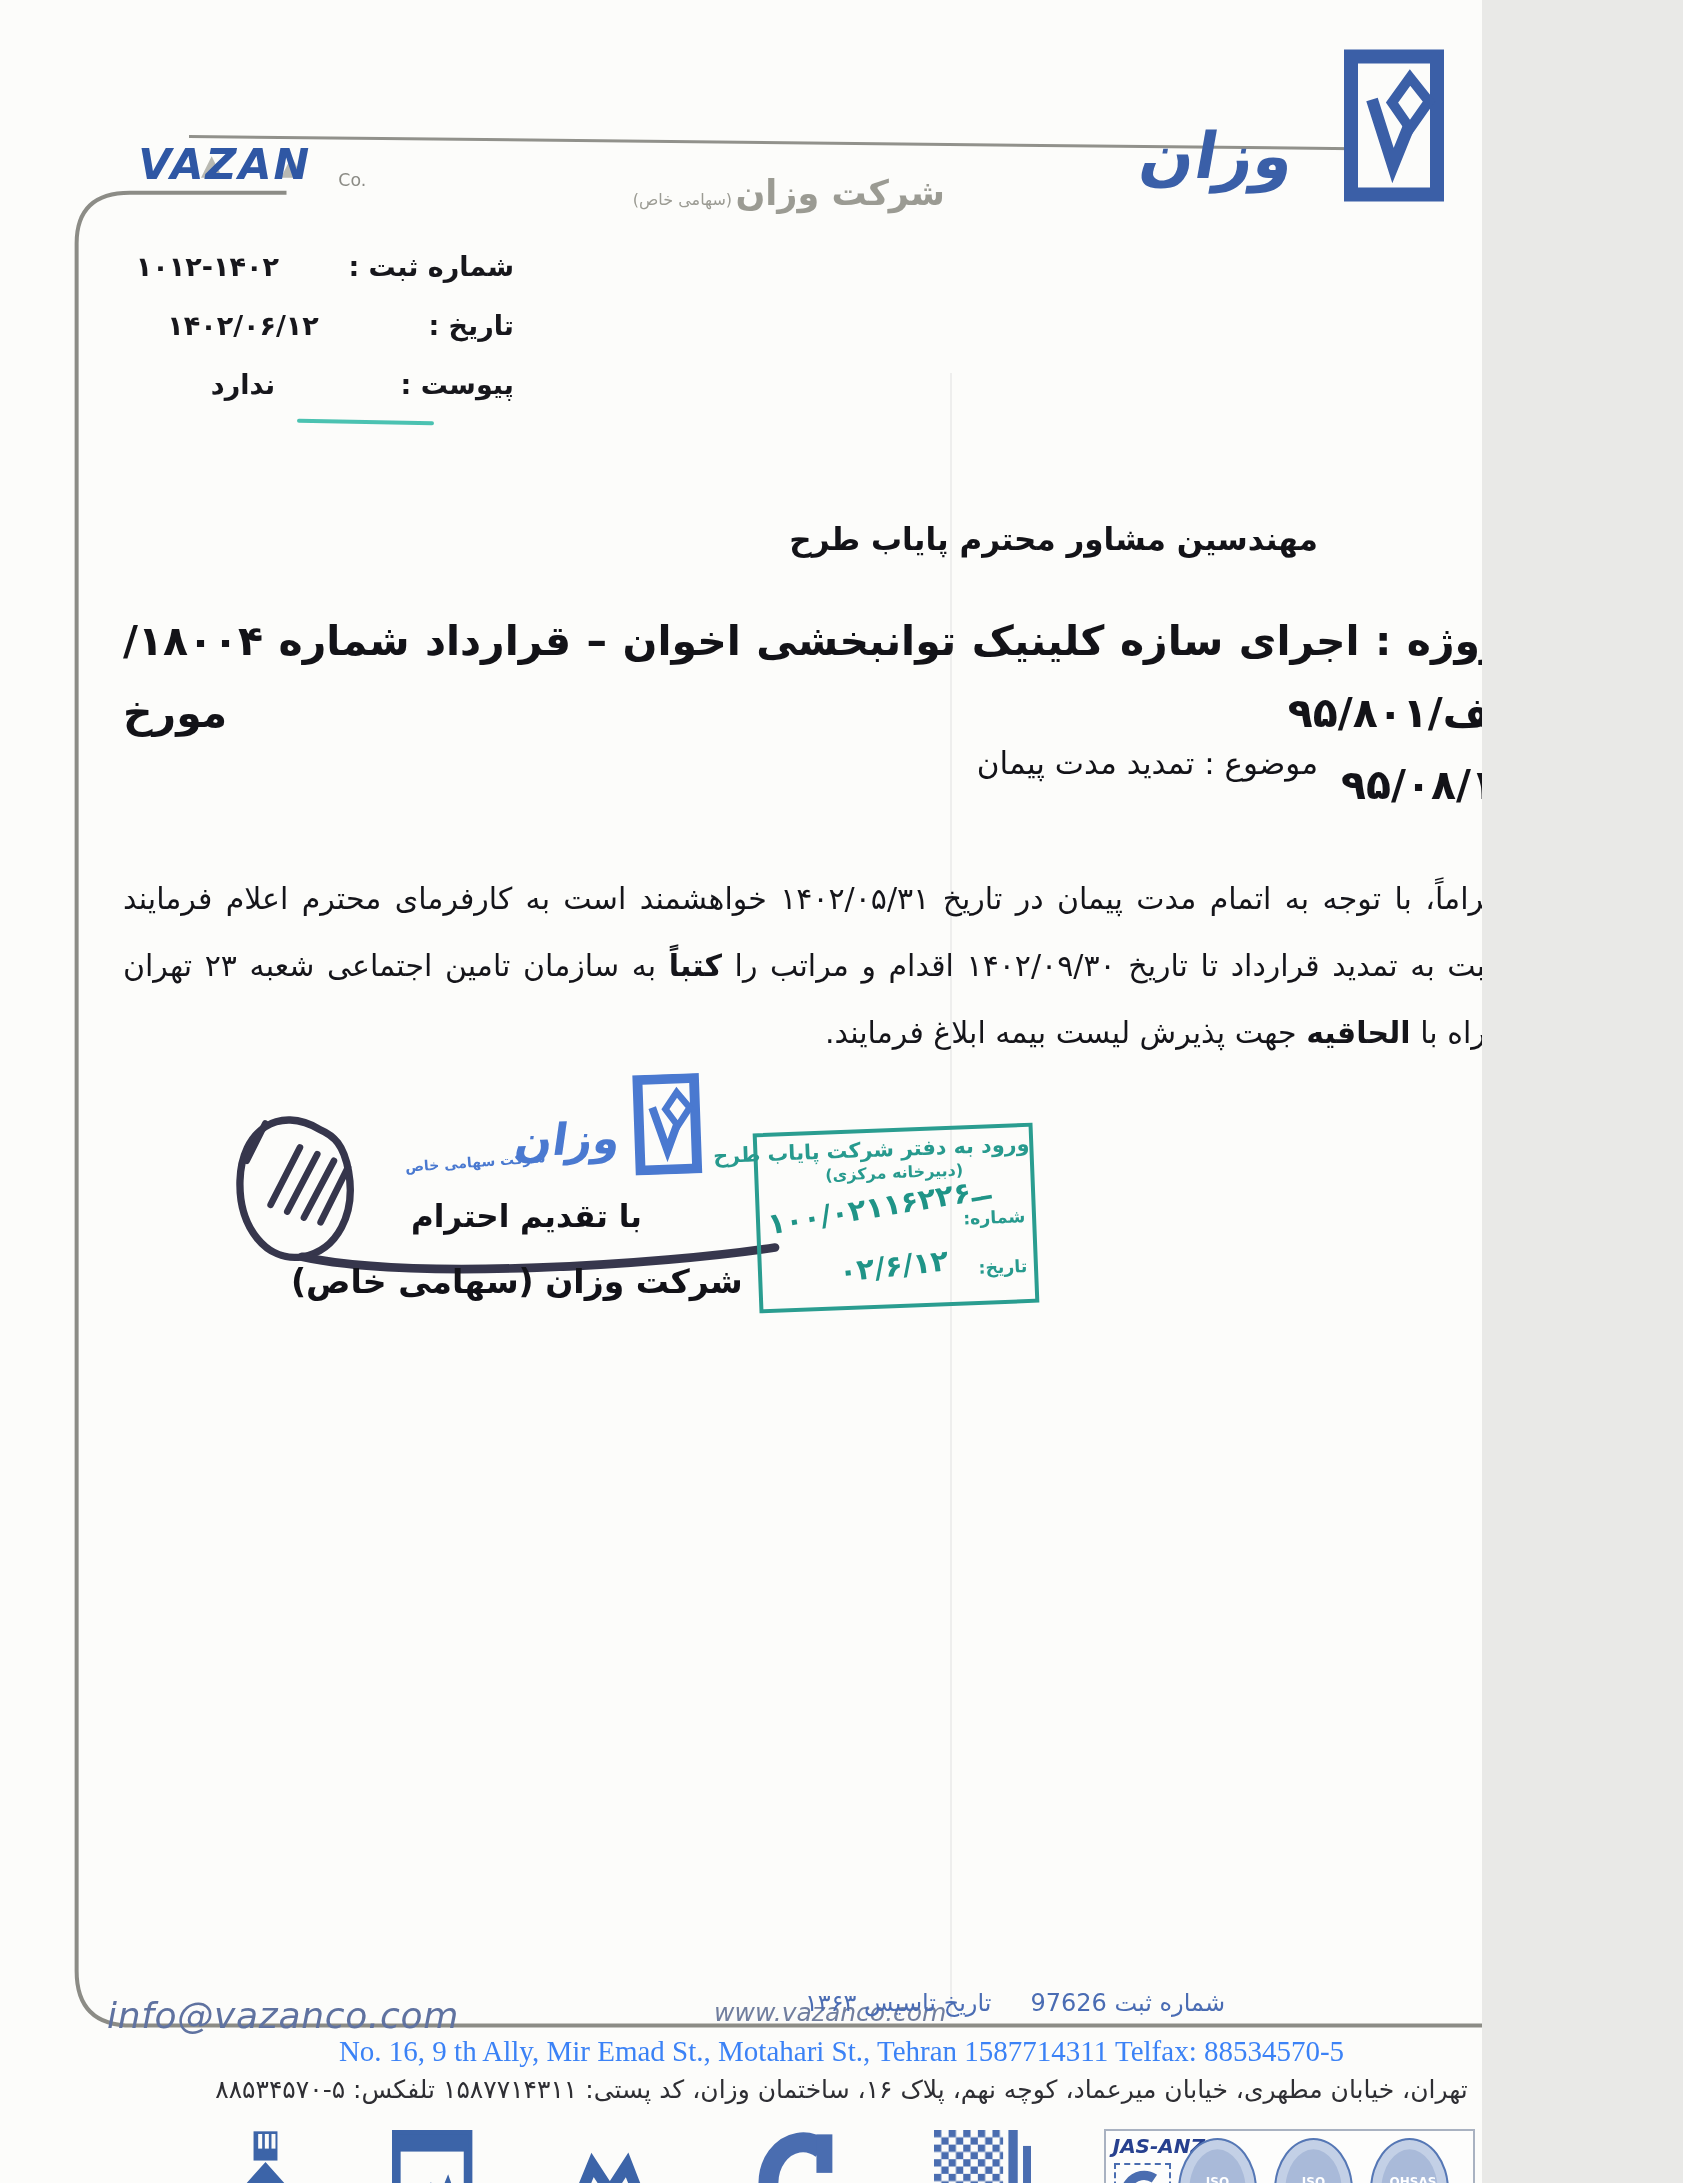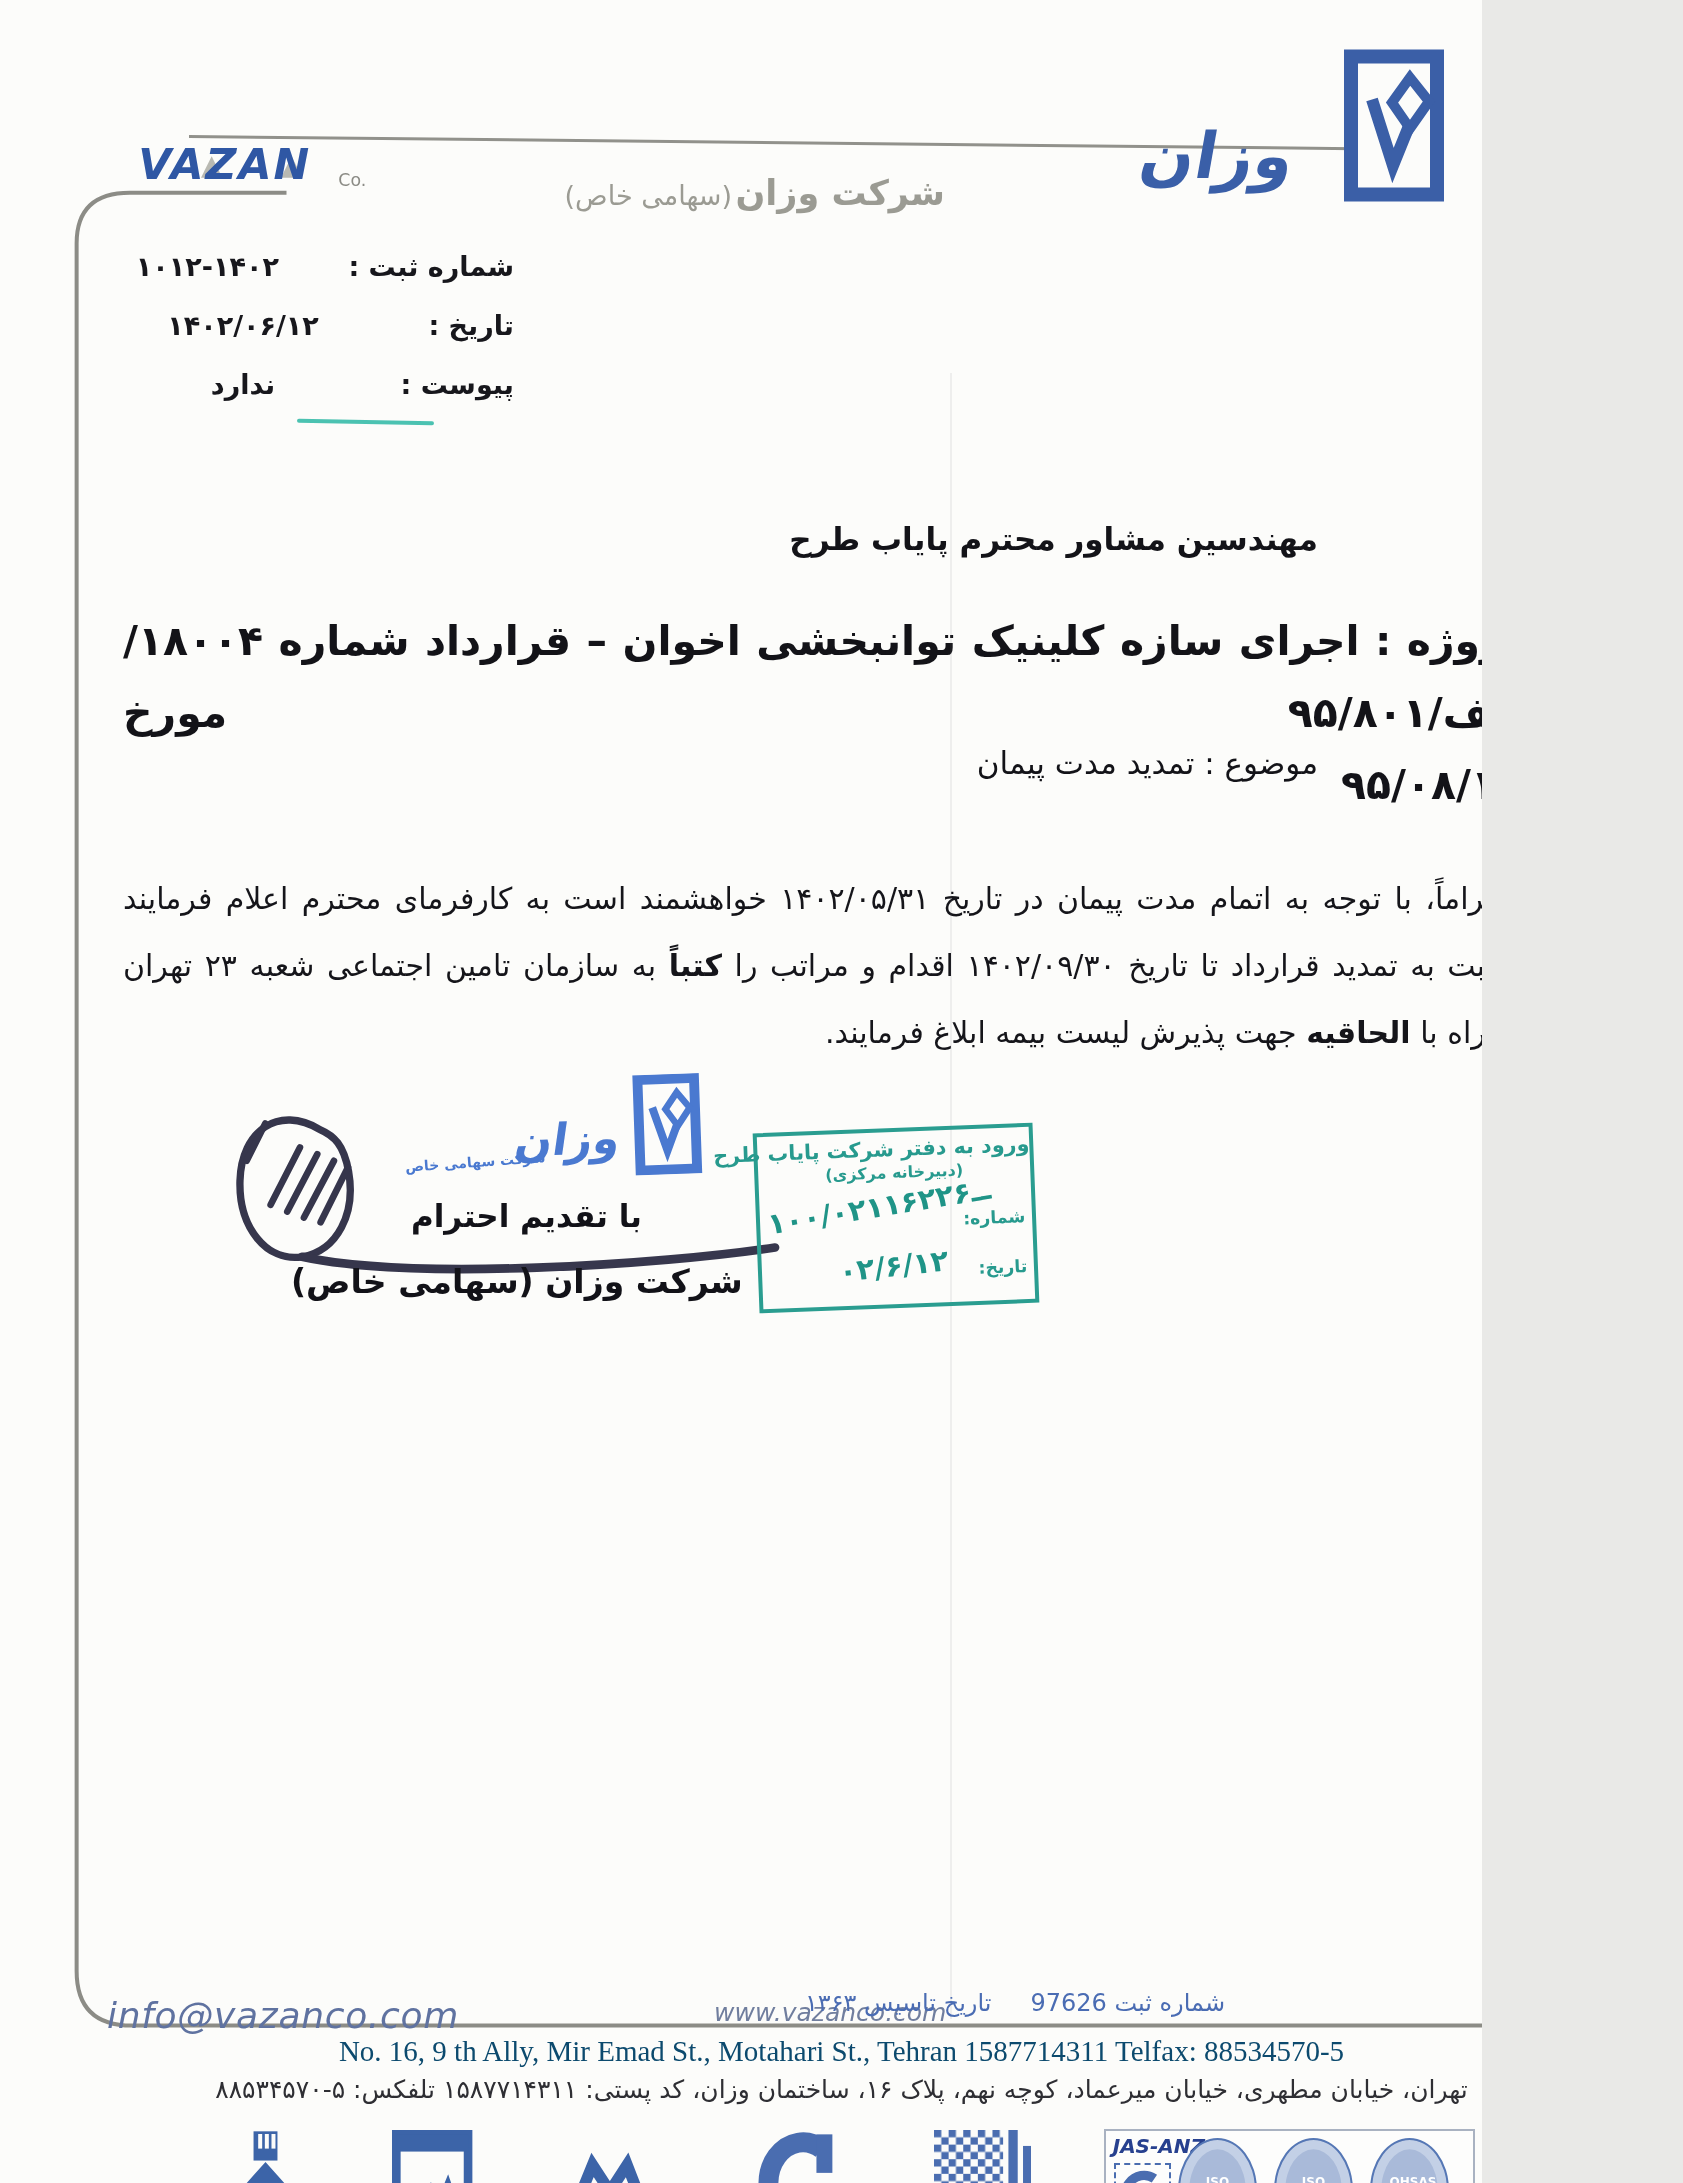--- a/index.html
+++ b/index.html
@@ -9,21 +9,21 @@
   .fa{direction:rtl;unicode-bidi:plaintext;}
   .nowrap{white-space:nowrap;}
   
   .accent-line{left:189px;top:135px;width:1166px;height:3.3px;background:#91918b;
                transform:rotate(0.6deg);transform-origin:left center;}
   .vazan-en{left:137px;top:139px;}
   .fa-logotype{left:1141px;top:124px;width:200px;text-align:left;font-size:64px;font-weight:bold;
                color:#3a5fa8;transform:skewX(-10deg);line-height:1;}
   .company-gray{right:537px;top:173px;color:#9b9b93;white-space:nowrap;direction:rtl;}
   .company-gray .big{font-size:35px;font-weight:bold;}
-  .company-gray .small{font-size:27px;}
+  .company-gray .small{font-size:16px;}
   
   .fields{right:968px;top:247px;direction:rtl;font-weight:bold;font-size:27px;color:#17171c;}
   .field-row{display:flex;direction:rtl;align-items:baseline;margin-bottom:20px;line-height:39px;}
   .field-label{display:inline-block;min-width:130px;}
   .field-value{display:inline-block;width:200px;margin-right:41px;text-align:center;}
   .attach-underline{left:297px;top:420px;width:137px;height:4px;background:#2cb7a3;
                     transform:rotate(1deg);border-radius:2px;opacity:.85;}
   
   .recipient{right:164px;top:521px;font-size:31px;font-weight:bold;white-space:nowrap;direction:rtl;}
   .project-block{left:123px;top:605px;width:1398px;font-size:41px;font-weight:bold;direction:rtl;
@@ -51,21 +51,21 @@
   .es-hand{position:absolute;font-size:29px;font-weight:600;direction:ltr;letter-spacing:1.3px;
            color:#1f9487;white-space:nowrap;}
   
   .crease{left:950px;top:373px;width:2px;height:1646px;background:rgba(115,120,132,0.10);}
   
   .email{left:107px;top:1995px;font-size:36px;font-style:italic;color:#5f72a0;letter-spacing:0.7px;}
   .website{left:714px;top:1998px;font-size:25px;font-style:italic;color:#707e9e;}
   .reg-line{right:257px;top:1989px;font-size:24px;color:#4a6cb3;direction:rtl;white-space:nowrap;}
   .reg-line .gap{display:inline-block;width:39px;}
   .address-en{left:0;top:2035px;width:1683px;text-align:center;font-family:"Liberation Serif",serif;
-              font-size:29px;color:#0c4a6e;}
+              font-size:29px;color:#3b82f6;}
   .address-fa{left:0;top:2075px;width:1683px;text-align:center;font-size:25px;color:#2e2e33;
               direction:rtl;white-space:nowrap;}
   
   .cert{top:2130px;}
   .jas-box{left:1104px;top:2129px;width:367px;height:107px;background:#fdfdfc;
            border:2px solid #a9b2c1;}
   .jas-label{position:absolute;left:6.7px;top:2.7px;font-size:20px;font-weight:bold;font-style:italic;color:#27408f;}
   .jas-dash{position:absolute;left:8px;top:32px;width:53px;height:67px;border:2px dashed #4a6db0;}
   .seal{position:absolute;width:75px;height:100px;border-radius:50%;background:#a9bad9;
         border:2.7px solid #5577b5;box-shadow:inset 0 0 0 9.3px #c3d0e6;display:flex;align-items:center;

